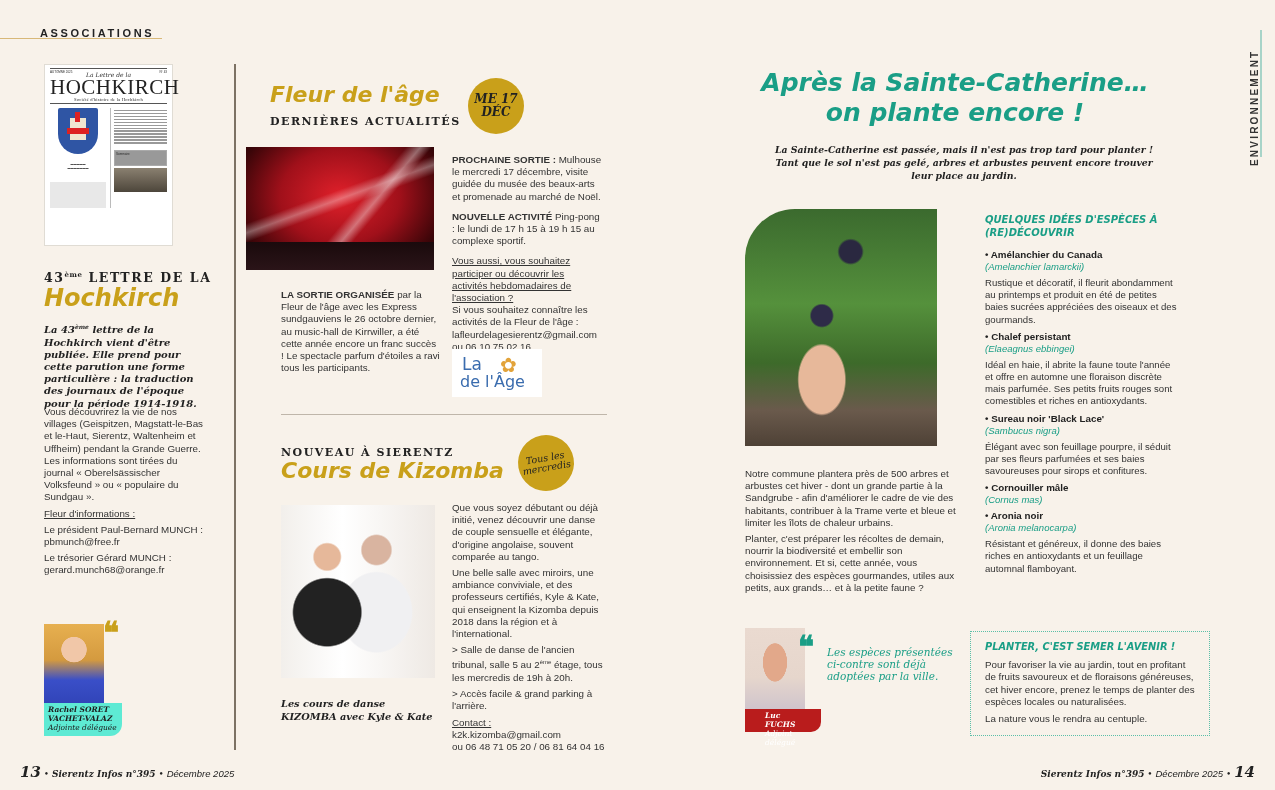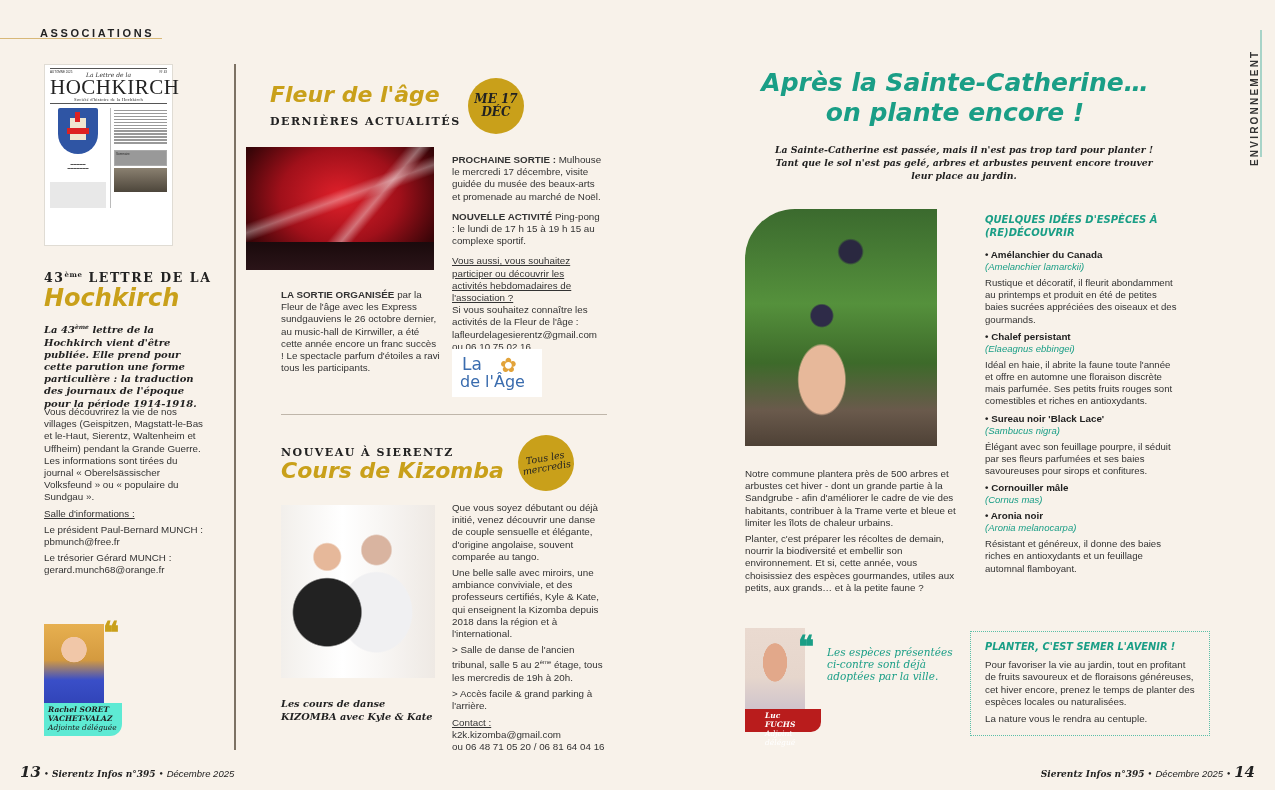--- a/index.html
+++ b/index.html
@@ -160,21 +160,21 @@
       <div class="photo"></div>
     </div>
   </div>
 </div>
 
 <div class="abs h43 serif"><span>43</span><sup>ème</sup><span> LETTRE DE LA</span></div>
 <div class="abs hochkirch-title">Hochkirch</div>
 <div class="abs lead"><span>La 43</span><sup>ème</sup><span> lettre de la Hochkirch vient d'être publiée. Elle prend pour cette parution une forme particulière : la traduction des journaux de l'époque pour la période 1914-1918.</span></div>
 <div class="abs left-body body-txt">
   <p>Vous découvrirez la vie de nos villages (Geispitzen, Magstatt-le-Bas et le-Haut, Sierentz, Waltenheim et Uffheim) pendant la Grande Guerre. Les informations sont tirées du journal « Oberelsässischer Volksfeund » ou « populaire du Sundgau ».</p>
-  <p class="u">Salle d'informations :</p>
+  <p class="u">Fleur d'informations :</p>
   <p>Le président Paul-Bernard MUNCH : pbmunch@free.fr</p>
   <p>Le trésorier Gérard MUNCH : gerard.munch68@orange.fr</p>
 </div>
 
 <div class="abs portrait-rachel"></div>
 <div class="abs quote-gold">❝</div>
 <div class="abs tag-rachel">
   <b>Rachel SORET</b><br>
   <b>VACHET-VALAZ</b><br>
   <i>Adjointe déléguée</i>

